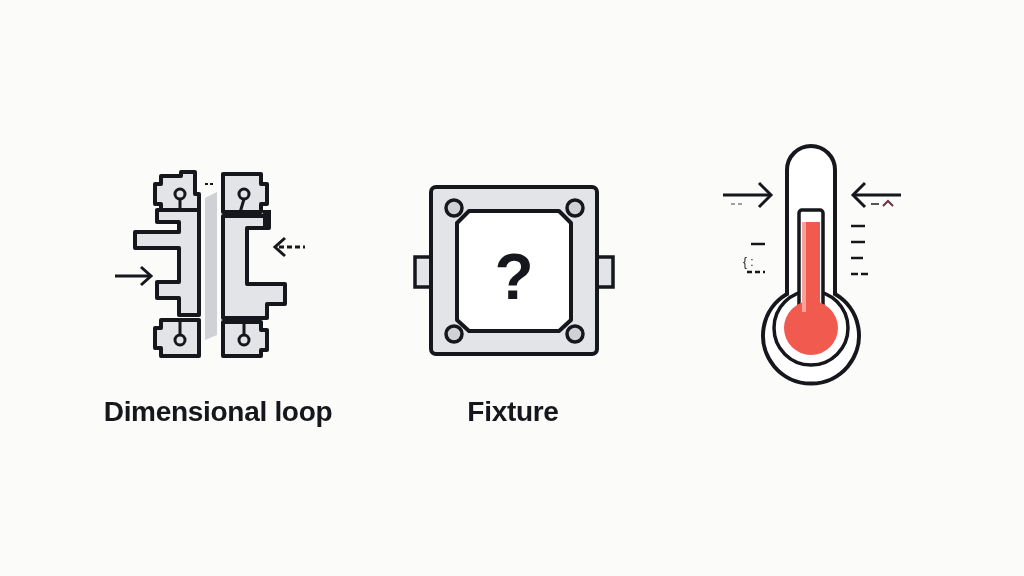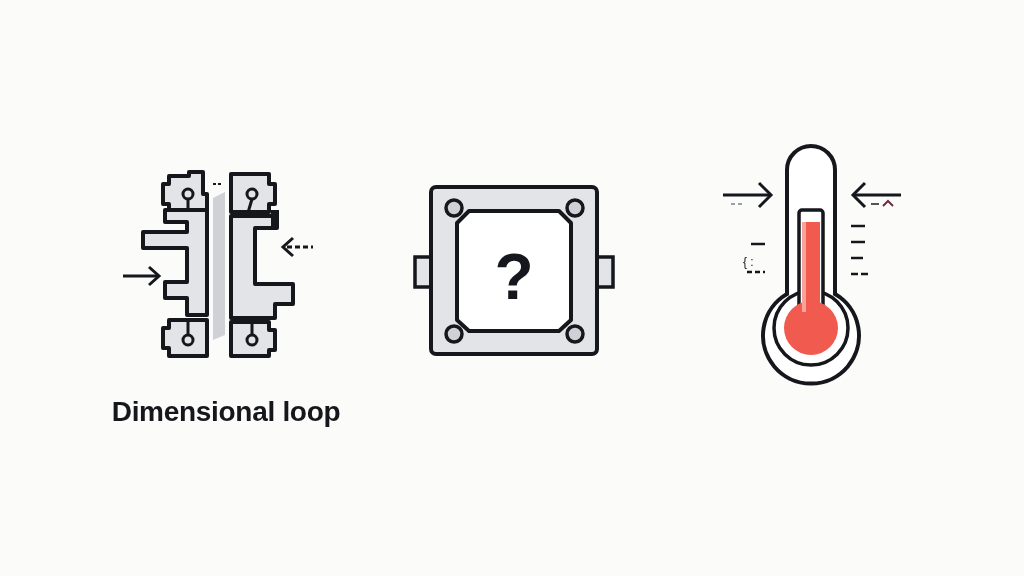--- a/index.html
+++ b/index.html
@@ -16,21 +16,21 @@
     .label {
       position: absolute; top: 396px; width: 100%;
       text-align: center; font-size: 28px; font-weight: bold;
       color: #15171c; letter-spacing: -0.3px;
     }
     svg { display: block; overflow: visible; }
   </style>
 </head>
 <body>
 
-<div class="panel" style="left:76px;">
+<div class="panel" style="left:68px;">
   <div class="icon-wrap" style="left:45px; top:170px;">
     <svg width="200" height="190" viewBox="0 0 200 190">
 
       <polygon points="92,28 104,22 104,165 92,170" fill="#cfd1d6"></polygon>
 
       <path d="M48,6 L68,6 L68,2 L82,2 L82,24 L86,24 L86,40 L48,40 L48,34 L42,34 L42,14 L48,14 Z" fill="#e3e4e8" stroke="#15171c" stroke-width="4" stroke-linejoin="round"></path>
       <path d="M44,40 L86,40 L86,145 L66,145 L66,128 L44,128 L44,112 L66,112 L66,78 L22,78 L22,62 L66,62 L66,52 L44,52 Z" fill="#e3e4e8" stroke="#15171c" stroke-width="4" stroke-linejoin="round"></path>
       <path d="M48,150 L86,150 L86,186 L48,186 L48,178 L42,178 L42,158 L48,158 Z" fill="#e3e4e8" stroke="#15171c" stroke-width="4" stroke-linejoin="round"></path>
       <circle cx="67" cy="24" r="5" fill="none" stroke="#15171c" stroke-width="3"></circle>
       <line x1="67" y1="29" x2="67" y2="40" stroke="#15171c" stroke-width="3"></line>
@@ -63,20 +63,21 @@
       <rect x="184" y="72" width="18" height="30" fill="#e3e4e8" stroke="#15171c" stroke-width="3.5"></rect>
       <rect x="20" y="2" width="166" height="167" rx="5" fill="#e3e4e8" stroke="#15171c" stroke-width="4"></rect>
       <path d="M58,26 L148,26 L160,38 L160,135 L148,146 L58,146 L46,135 L46,38 Z" fill="#ffffff" stroke="#15171c" stroke-width="4" stroke-linejoin="round"></path>
       <circle cx="43" cy="23" r="8" fill="#cfd1d6" stroke="#15171c" stroke-width="3.5"></circle>
       <circle cx="164" cy="23" r="8" fill="#cfd1d6" stroke="#15171c" stroke-width="3.5"></circle>
       <circle cx="43" cy="149" r="8" fill="#cfd1d6" stroke="#15171c" stroke-width="3.5"></circle>
       <circle cx="164" cy="149" r="8" fill="#cfd1d6" stroke="#15171c" stroke-width="3.5"></circle>
       <text x="103" y="114" text-anchor="middle" font-family="Liberation Sans, sans-serif" font-size="64" font-weight="bold" fill="#15171c">?</text>
     </svg>
   </div>
+  <div class="label">Fixture</div>
 </div>
 
 <div class="panel" style="left:663px;">
   <div class="icon-wrap" style="left:58px; top:146px;">
     <svg width="190" height="236" viewBox="0 0 190 236">
 
       <line x1="2" y1="49" x2="50" y2="49" stroke="#15171c" stroke-width="3"></line>
       <polyline points="38,37 50,49 38,61" fill="none" stroke="#15171c" stroke-width="3"></polyline>
       <line x1="132" y1="49" x2="180" y2="49" stroke="#15171c" stroke-width="3"></line>
       <polyline points="144,37 132,49 144,61" fill="none" stroke="#15171c" stroke-width="3"></polyline>

